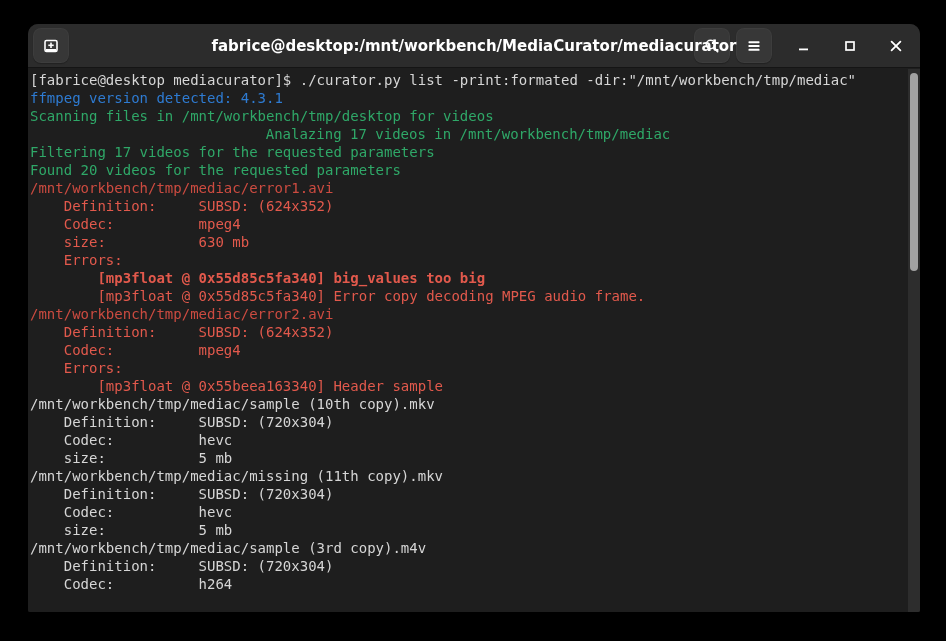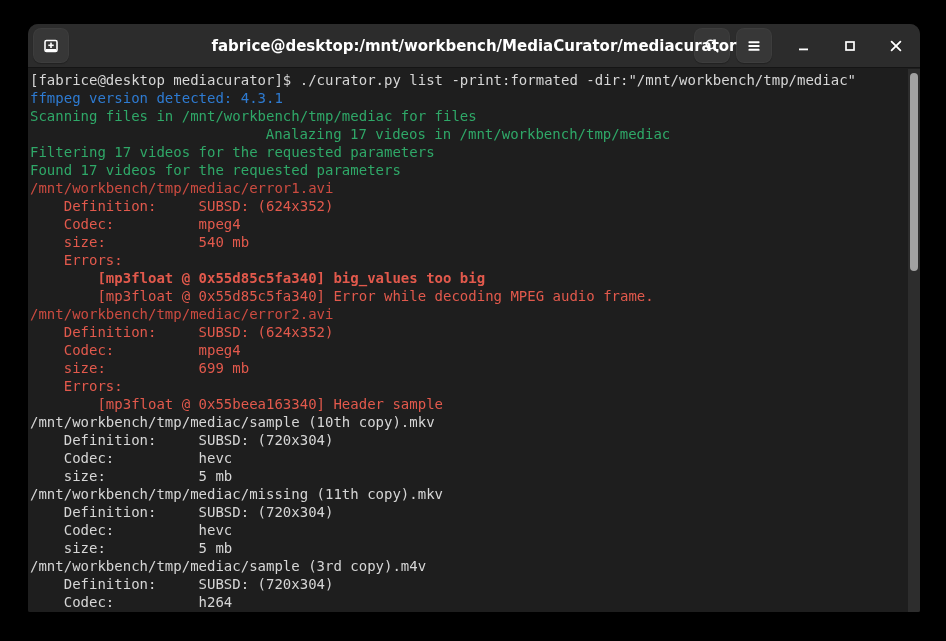--- a/index.html
+++ b/index.html
@@ -160,35 +160,34 @@
           </svg>
         </span>
       </button>
     </div>
   </div>
 
   <div class="terminal">
     <div class="terminal-lines">
         <div class="tline" style="color: var(--fg);">[fabrice@desktop mediacurator]$ ./curator.py list -print:formated -dir:"/mnt/workbench/tmp/mediac"</div>
         <div class="tline" style="color: var(--blue);">ffmpeg version detected: 4.3.1</div>
-        <div class="tline" style="color: var(--green);">Scanning files in /mnt/workbench/tmp/mediac for files</div>
+        <div class="tline" style="color: var(--green);">Scanning files in /mnt/workbench/tmp/desktop for videos</div>
         <div class="tline" style="color: var(--green); text-align: center;">Analazing 17 videos in /mnt/workbench/tmp/mediac</div>
         <div class="tline" style="color: var(--green);">Filtering 17 videos for the requested parameters</div>
-        <div class="tline" style="color: var(--green);">Found 17 videos for the requested parameters</div>
+        <div class="tline" style="color: var(--green);">Found 20 videos for the requested parameters</div>
         <div class="tline" style="color: var(--redDark);">/mnt/workbench/tmp/mediac/error1.avi</div>
         <div class="tline" style="color: var(--red);">    Definition:     SUBSD: (624x352)</div>
         <div class="tline" style="color: var(--red);">    Codec:          mpeg4</div>
-        <div class="tline" style="color: var(--red);">    size:           540 mb</div>
+        <div class="tline" style="color: var(--red);">    size:           630 mb</div>
         <div class="tline" style="color: var(--red);">    Errors:</div>
         <div class="tline" style="color: var(--red); font-weight: bold;">        [mp3float @ 0x55d85c5fa340] big_values too big</div>
-        <div class="tline" style="color: var(--red);">        [mp3float @ 0x55d85c5fa340] Error while decoding MPEG audio frame.</div>
+        <div class="tline" style="color: var(--red);">        [mp3float @ 0x55d85c5fa340] Error copy decoding MPEG audio frame.</div>
         <div class="tline" style="color: var(--redDark);">/mnt/workbench/tmp/mediac/error2.avi</div>
         <div class="tline" style="color: var(--red);">    Definition:     SUBSD: (624x352)</div>
         <div class="tline" style="color: var(--red);">    Codec:          mpeg4</div>
-        <div class="tline" style="color: var(--red);">    size:           699 mb</div>
         <div class="tline" style="color: var(--red);">    Errors:</div>
         <div class="tline" style="color: var(--red);">        [mp3float @ 0x55beea163340] Header sample</div>
         <div class="tline" style="color: var(--fg);">/mnt/workbench/tmp/mediac/sample (10th copy).mkv</div>
         <div class="tline" style="color: var(--fg);">    Definition:     SUBSD: (720x304)</div>
         <div class="tline" style="color: var(--fg);">    Codec:          hevc</div>
         <div class="tline" style="color: var(--fg);">    size:           5 mb</div>
         <div class="tline" style="color: var(--fg);">/mnt/workbench/tmp/mediac/missing (11th copy).mkv</div>
         <div class="tline" style="color: var(--fg);">    Definition:     SUBSD: (720x304)</div>
         <div class="tline" style="color: var(--fg);">    Codec:          hevc</div>
         <div class="tline" style="color: var(--fg);">    size:           5 mb</div>

